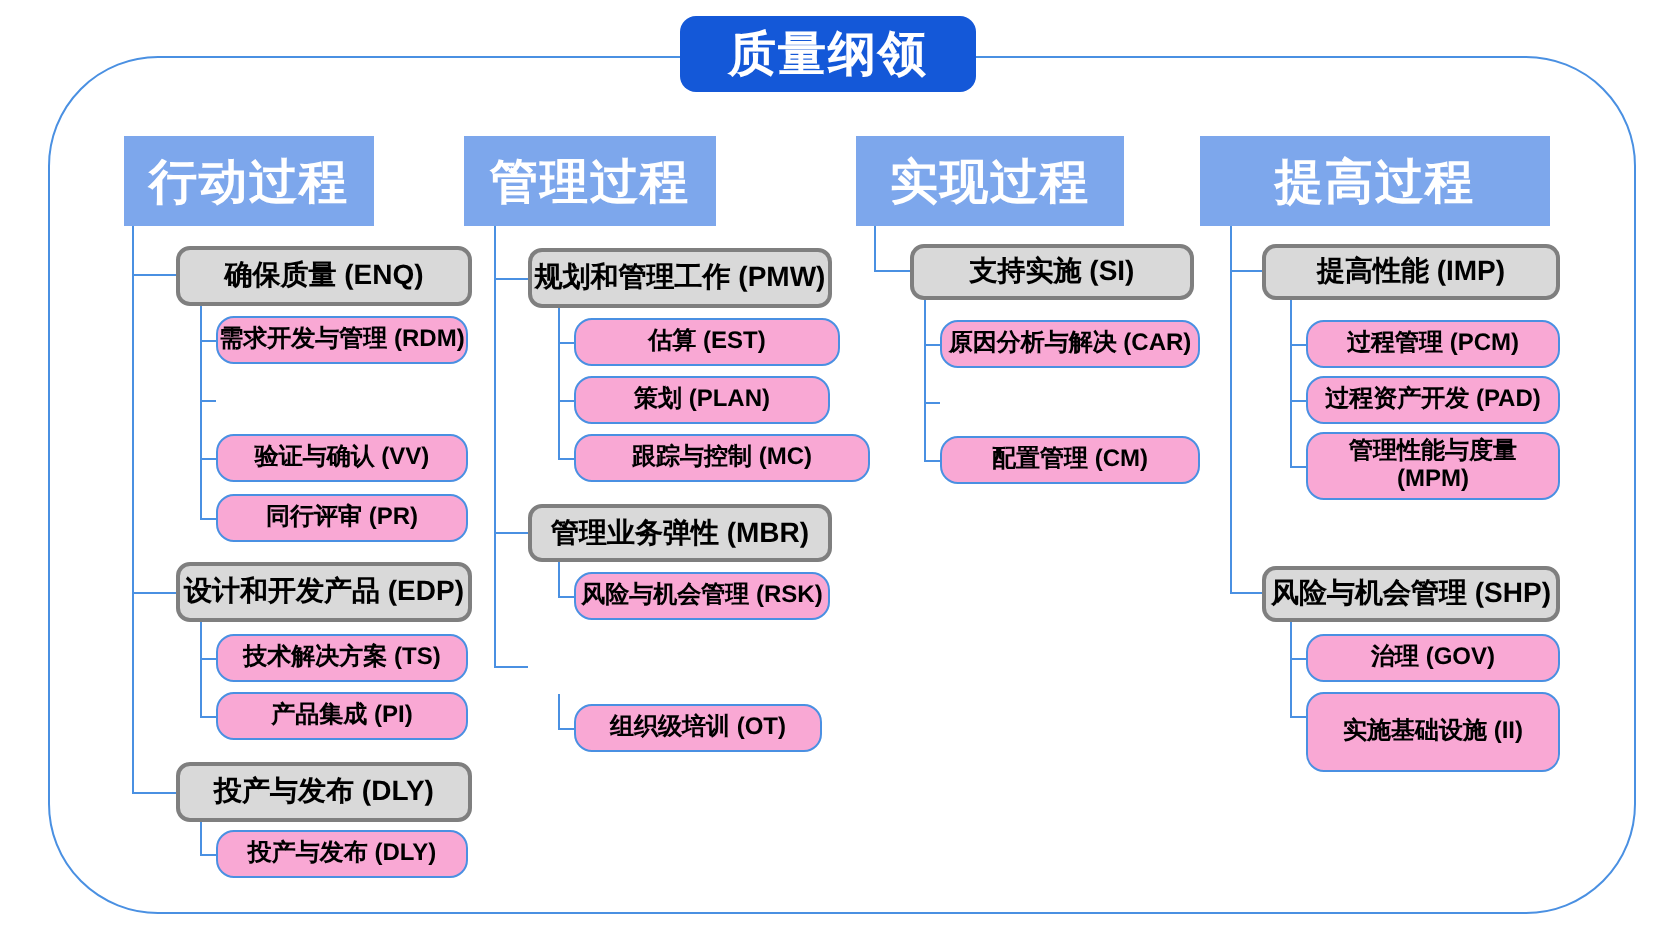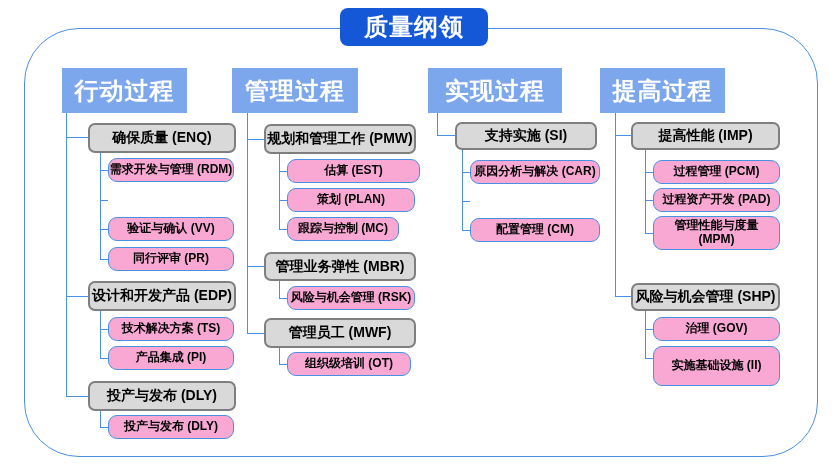--- a/index.html
+++ b/index.html
@@ -85,32 +85,31 @@
   <div class="gray" style="left:88px;top:281px;width:148px;height:30px">设计和开发产品 (EDP)</div>
   <div class="white" style="left:108px;top:317px;width:126px;height:24px">技术解决方案 (TS)</div>
   <div class="white" style="left:108px;top:346px;width:126px;height:24px">产品集成 (PI)</div>
   <div class="gray" style="left:88px;top:381px;width:148px;height:30px">投产与发布 (DLY)</div>
   <div class="white" style="left:108px;top:415px;width:126px;height:24px">投产与发布 (DLY)</div>
 
   <div class="hdr" style="left:232px;top:68px;width:126px">管理过程</div>
   <div class="gray" style="left:264px;top:124px;width:152px;height:30px">规划和管理工作 (PMW)</div>
   <div class="white" style="left:287px;top:159px;width:133px;height:24px">估算 (EST)</div>
   <div class="white" style="left:287px;top:188px;width:128px;height:24px">策划 (PLAN)</div>
-  <div class="white" style="left:287px;top:217px;width:112px;height:24px">跟踪与控制 (MC)</div>
+  <div class="white" style="left:287px;top:217px;width:148px;height:24px">跟踪与控制 (MC)</div>
   <div class="gray" style="left:264px;top:252px;width:152px;height:29px">管理业务弹性 (MBR)</div>
   <div class="white" style="left:287px;top:286px;width:128px;height:24px">风险与机会管理 (RSK)</div>
-  <div class="gray" style="left:264px;top:318px;width:152px;height:30px">管理员工 (MWF)</div>
   <div class="white" style="left:287px;top:352px;width:124px;height:24px">组织级培训 (OT)</div>
 
   <div class="hdr" style="left:428px;top:68px;width:134px">实现过程</div>
   <div class="gray" style="left:455px;top:122px;width:142px;height:28px">支持实施 (SI)</div>
   <div class="white" style="left:470px;top:160px;width:130px;height:24px">原因分析与解决 (CAR)</div>
   <div class="white" style="left:470px;top:218px;width:130px;height:24px">配置管理 (CM)</div>
 
-  <div class="hdr" style="left:600px;top:68px;width:125px">提高过程</div>
+  <div class="hdr" style="left:600px;top:68px;width:175px">提高过程</div>
   <div class="gray" style="left:631px;top:122px;width:149px;height:28px">提高性能 (IMP)</div>
   <div class="white" style="left:653px;top:160px;width:127px;height:24px">过程管理 (PCM)</div>
   <div class="white" style="left:653px;top:188px;width:127px;height:24px">过程资产开发 (PAD)</div>
   <div class="white wrap" style="left:653px;top:216px;width:127px;height:34px">管理性能与度量 (MPM)</div>
   <div class="gray" style="left:631px;top:283px;width:149px;height:28px">风险与机会管理 (SHP)</div>
   <div class="white" style="left:653px;top:317px;width:127px;height:24px">治理 (GOV)</div>
   <div class="white" style="left:653px;top:346px;width:127px;height:40px">实施基础设施 (II)</div>
 
 </div>
 

